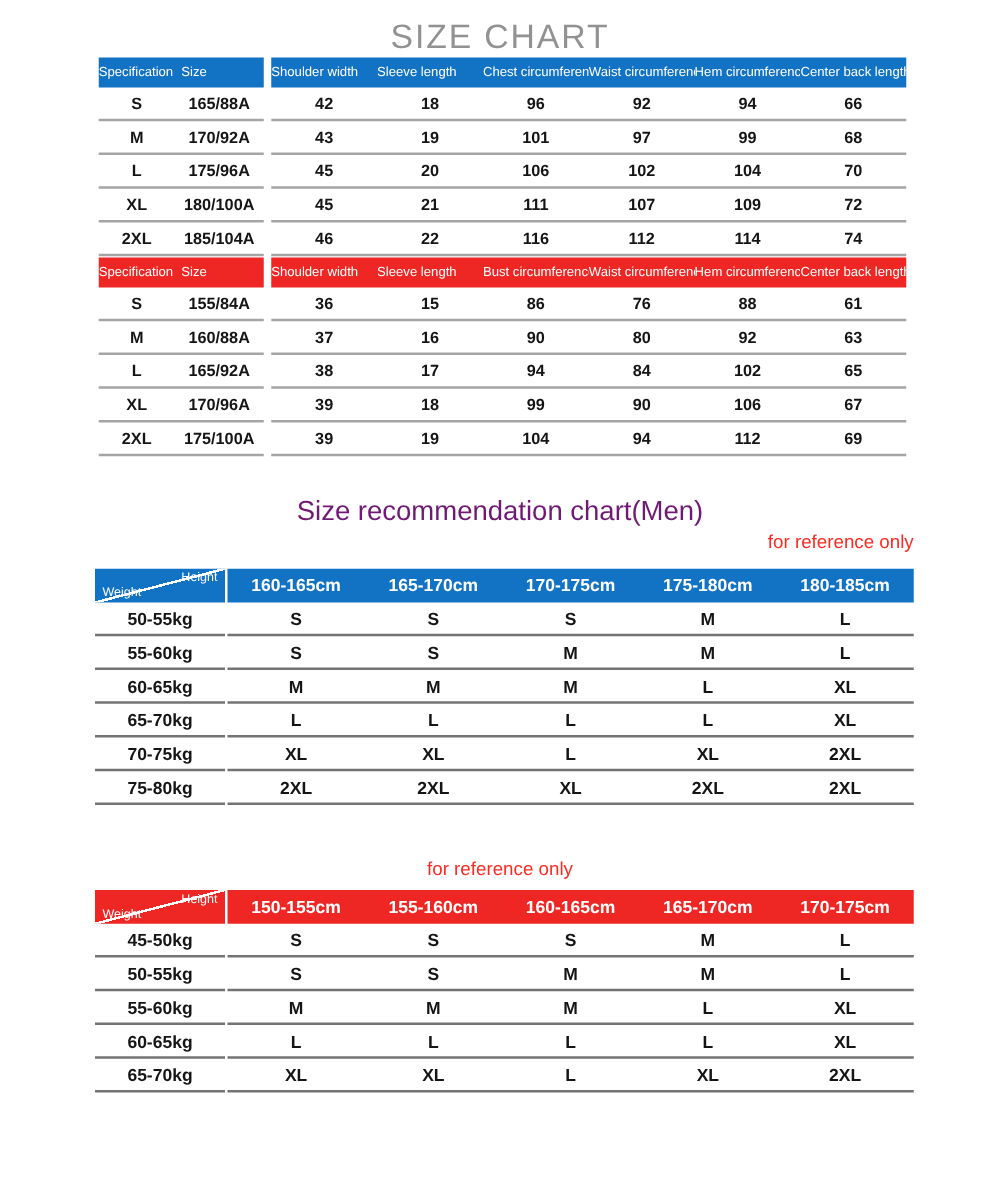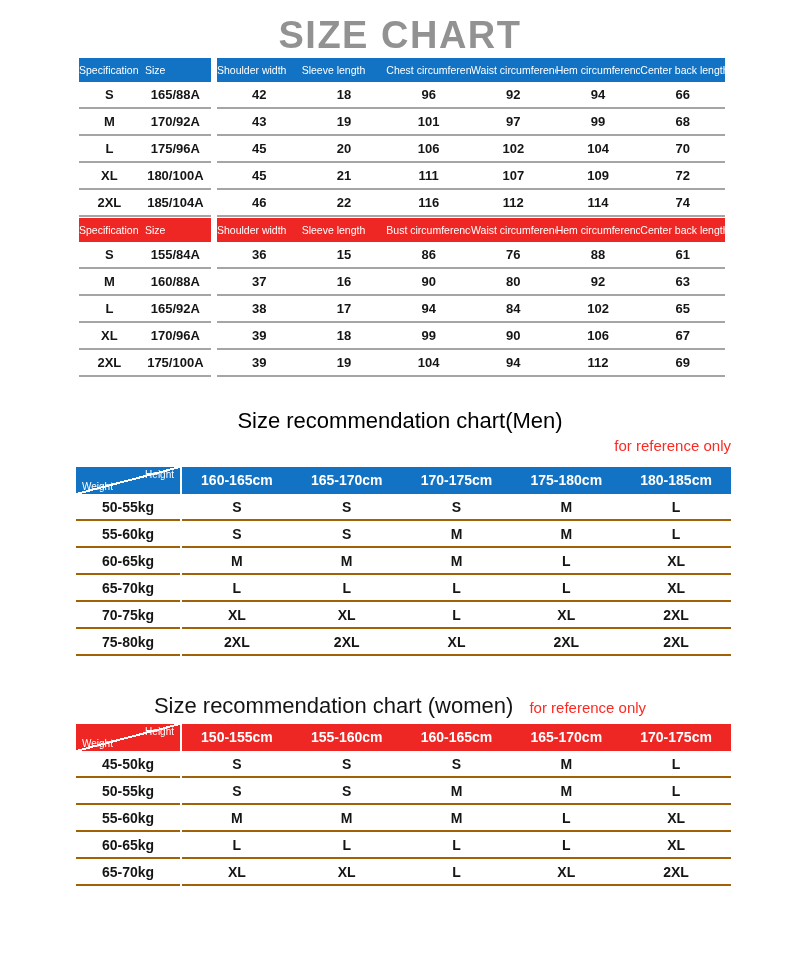--- a/index.html
+++ b/index.html
@@ -1,21 +1,21 @@
 <!DOCTYPE html>
 <html><head>
 <meta charset="utf-8">
 <style>
   html,body{margin:0;padding:0;background:#fff;}
   .page{
     position:relative;width:800px;height:961px;background:#ffffff;
     font-family:"Liberation Sans", sans-serif;overflow:hidden;
   }
   .main-title{
-    margin:14px 0 0;text-align:center;font-size:38px;font-weight:700;
+    margin:14px 0 0;text-align:center;font-size:27px;font-weight:400;
     color:#929292;letter-spacing:1.5px;
   }
   .sec-head{display:flex;justify-content:center;align-items:baseline;gap:22px;margin-top:15px;height:26px;}
   .sec-title{font-size:21px;color:#141414;font-weight:500;}
   .unit-label{font-size:13px;color:#141414;font-weight:700;}
 
   
   .spec-table{margin-left:79px;width:646px;margin-top:1px;}
   .t-row{display:flex;gap:6px;}
   .seg{display:flex;align-items:center;}
@@ -26,41 +26,41 @@
   .head-red{background:#ee2724;}
   .h-cell{flex:1;color:#ffffff;font-size:10.5px;white-space:nowrap;overflow:hidden;}
   .seg-l .h-cell.hc-spec{flex:0 0 50%;}
   .seg-l .h-cell.hc-size{flex:0 0 50%;}
   .t-body .seg{height:25px;border-bottom:2px solid #a5a5a5;}
   .d-cell{flex:1;text-align:center;font-size:13px;font-weight:700;color:#151515;}
   .seg-l .d-cell.spec{flex:0 0 46%;}
   .seg-l .d-cell.size{flex:0 0 54%;}
 
   
-  .rec-title-men{margin-top:30px;text-align:center;font-size:22px;color:#000000;line-height:28px;}
+  .rec-title-men{margin-top:30px;text-align:center;font-size:22px;color:#701a75;line-height:28px;}
   .ref-note-line{width:731px;text-align:right;font-size:15px;color:#fb2a23;height:18px;line-height:18px;margin-top:2px;}
   .rec-title-women-wrap{margin-top:36px;display:flex;justify-content:center;align-items:flex-end;gap:16px;height:28px;}
   .rec-title-women{font-size:22px;color:#141414;line-height:28px;}
   .ref-note-inline{font-size:15px;color:#fb2a23;line-height:24px;}
 
   .rec-table{margin-left:76px;width:655px;}
   .rec-table.men{margin-top:12px;}
   .rec-table.women{margin-top:4px;}
   .rec-row{display:flex;gap:2px;}
   .rec-l{width:104px;flex:0 0 104px;}
   .rec-r{flex:1;display:flex;}
   .rec-head .rec-l,.rec-head .rec-r{height:27px;}
   .corner{
     position:relative;width:104px;height:27px;
     background-image:linear-gradient(to bottom right,transparent calc(50% - 1px),#ffffff calc(50% - 1px),#ffffff calc(50% + 1px),transparent calc(50% + 1px));
   }
   .corner-top{position:absolute;top:2px;right:6px;font-size:10px;color:#ffffff;}
   .corner-bottom{position:absolute;bottom:2px;left:6px;font-size:10px;color:#ffffff;}
   .rh-cell{flex:1;text-align:center;color:#ffffff;font-size:14px;font-weight:700;line-height:27px;white-space:nowrap;}
-  .rec-body .rec-l,.rec-body .rec-r{height:25px;border-bottom:2px solid #a16207;}
+  .rec-body .rec-l,.rec-body .rec-r{height:25px;border-bottom:2px solid #737373;}
   .rec-body .rec-l{display:flex;align-items:center;justify-content:center;font-size:14px;font-weight:700;color:#151515;}
   .rv-cell{flex:1;text-align:center;font-size:14px;font-weight:700;color:#151515;align-self:center;}
 </style>
 </head>
 <body>
 
 <div class="page">
 
   <h1 class="main-title">SIZE CHART</h1>
 
@@ -310,21 +310,20 @@
           <span class="rv-cell">2XL</span>
           <span class="rv-cell">2XL</span>
           <span class="rv-cell">XL</span>
           <span class="rv-cell">2XL</span>
           <span class="rv-cell">2XL</span>
         </div>
       </div>
     </div>
 
   <div class="rec-title-women-wrap">
-    <span class="rec-title-women">Size recommendation chart (women)</span>
     <span class="ref-note-inline">for reference only</span>
   </div>
   <div class="rec-table women" id="women-rec-table">
       <div class="rec-row rec-head">
         <div class="corner head-red">
           <span class="corner-top">Height</span>
           <span class="corner-bottom">Weight</span>
         </div>
         <div class="rec-r head-red">
           <span class="rh-cell">150-155cm</span>

